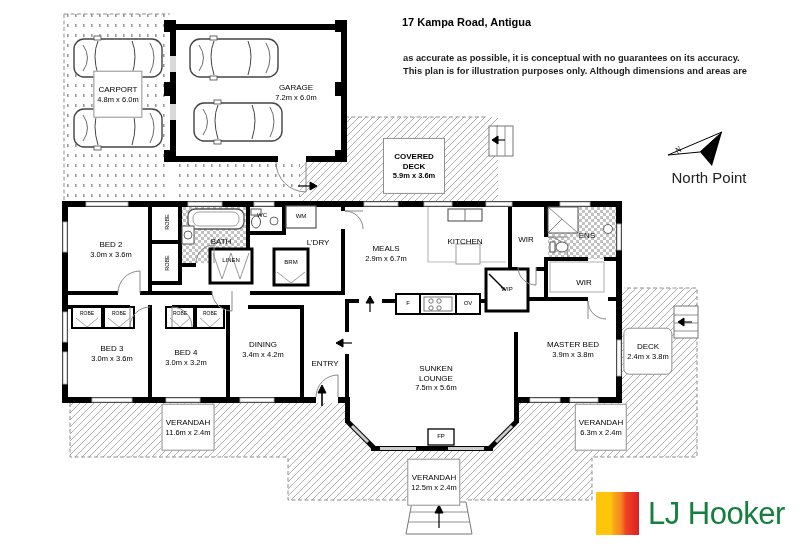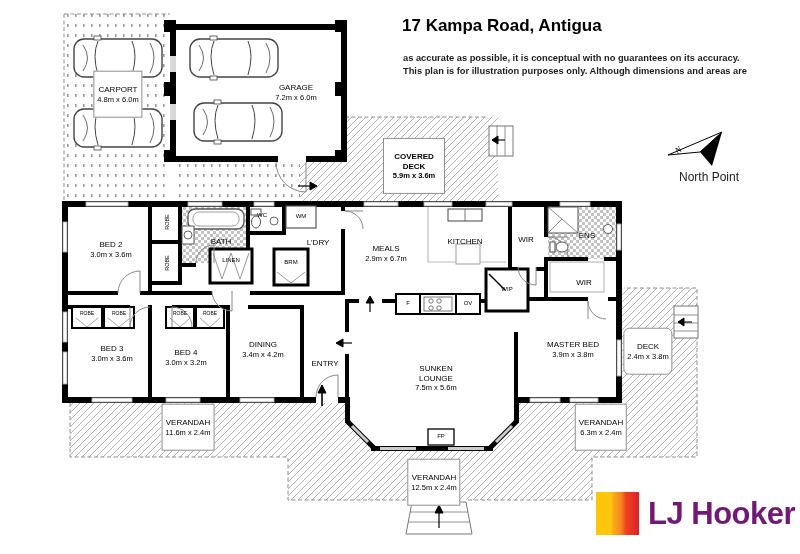--- a/index.html
+++ b/index.html
@@ -1,34 +1,34 @@
 <!DOCTYPE html>
 <html><head>
 <meta charset="utf-8">
 <style>
   html,body{margin:0;padding:0;background:#fff;}
   .page{position:relative;width:800px;height:554px;background:#fff;overflow:hidden;
         font-family:"Liberation Sans",sans-serif;color:#000;}
   svg.plan{position:absolute;left:0;top:0;}
-  .hdr-title{position:absolute;left:402px;top:16px;font-size:17px;font-weight:bold;}
+  .hdr-title{position:absolute;left:402px;top:16px;font-size:11px;font-weight:bold;}
   .hdr-disc{position:absolute;left:403px;top:52px;font-size:9.3px;line-height:13px;font-weight:bold;color:#1c1c1c;}
   .lbl{position:absolute;transform:translate(-50%,-50%);text-align:center;
        font-size:8px;line-height:1.2;white-space:nowrap;}
   .lbl .dm{font-size:7.5px;}
   .boxed{background:#fff;border:1px solid #8f8f8f;padding:13px 3px;}
   .wrap{white-space:normal;}
   .sm{font-size:6px;}
   .vert{transform:translate(-50%,-50%) rotate(-90deg);font-size:5.5px;}
   .tiny{font-size:5px;}
   .north-label{position:absolute;left:709px;top:177px;transform:translate(-50%,-50%);
-       font-size:12px;color:#222;}
+       font-size:15px;color:#222;}
   .logo{position:absolute;left:596px;top:492px;display:flex;align-items:center;}
   .logo-mark{width:43px;height:43px;
        background:linear-gradient(90deg,#fdc60b 0%,#fdc60b 34%,#f9a51a 42%,#f6871f 58%,#ef4123 70%,#da2128 100%);}
-  .logo-text{margin-left:9px;font-size:31px;font-weight:bold;color:#701a75;letter-spacing:-0.5px;}
+  .logo-text{margin-left:9px;font-size:31px;font-weight:normal;color:#15803d;letter-spacing:-0.5px;}
 </style>
 </head>
 <body>
 
 <div class="page">
 
 <svg class="plan" width="800" height="554" viewBox="0 0 800 554">
   <defs>
     <pattern id="dots" width="8" height="10" patternUnits="userSpaceOnUse">
       <rect width="8" height="10" fill="#fff"></rect>

